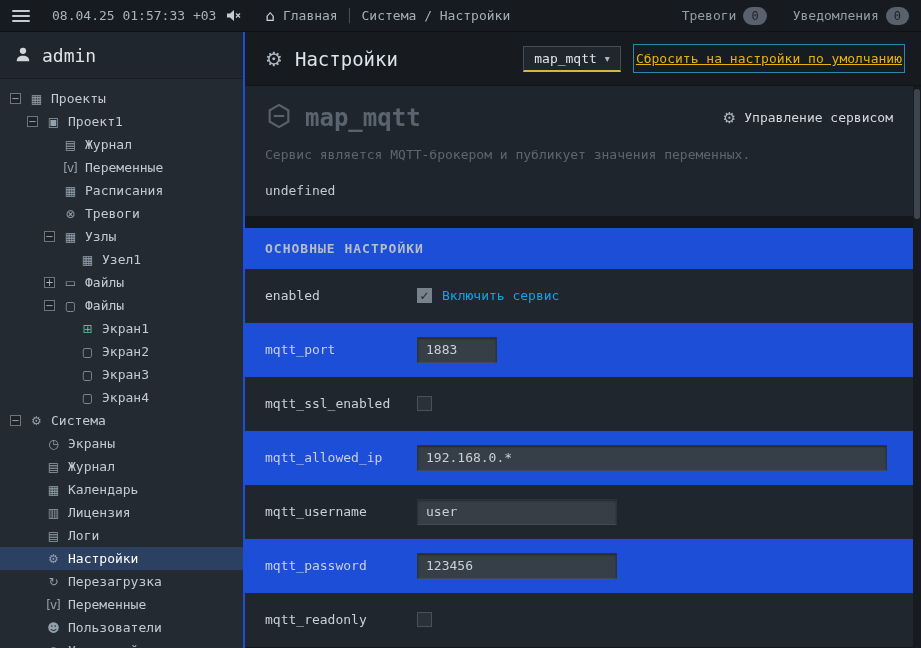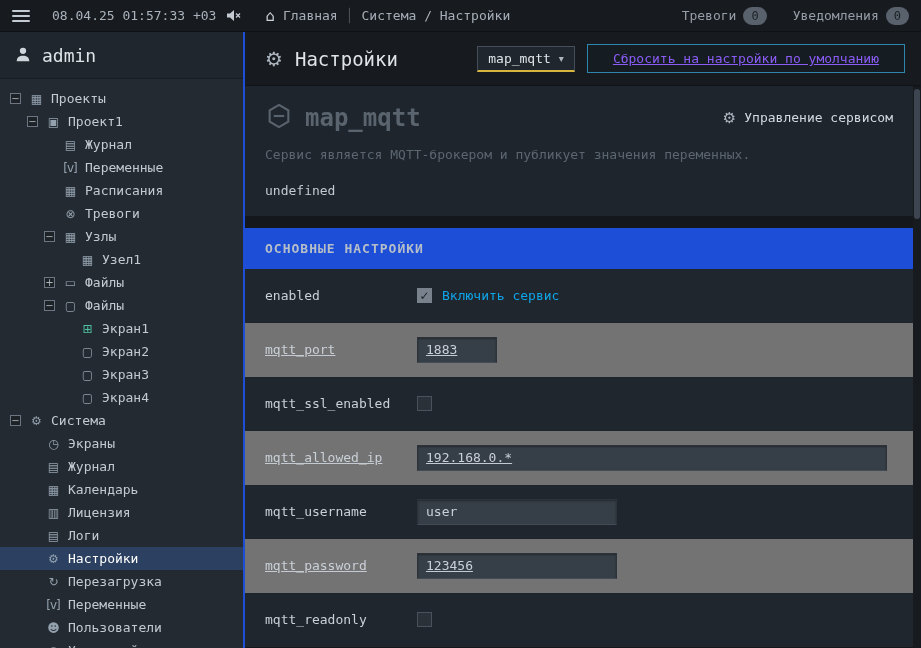--- a/index.html
+++ b/index.html
@@ -36,34 +36,34 @@
   .tree-item .label{color:#c3cad1;}
   .tree-item.selected .label{color:#ffffff;}
 
   
   .main{flex:1;display:flex;flex-direction:column;min-width:0;position:relative;background:#14181d;}
   .main-header{height:54px;flex:none;display:flex;align-items:center;gap:12px;padding:0 16px 0 20px;background:#171b20;border-bottom:1px solid #101318;}
   .main-header .gear{font-family:"DejaVu Sans",sans-serif;font-size:20px;color:#aeb7c0;}
   .main-header h1{font-size:19px;font-weight:normal;color:#dfe4e9;}
   .service-select{display:flex;align-items:center;gap:8px;background:#20262e;border:1px solid #454e58;border-bottom:2px solid #d8b63e;padding:4px 10px;color:#dfe4e9;cursor:pointer;}
   .service-select .caret{font-size:10px;color:#aeb7c0;font-family:"DejaVu Sans",sans-serif;}
-  .reset-btn{background:#151c22;border:1px solid #2f86ad;color:#8b5cf6;text-decoration:underline;padding:6px 25px;font:inherit;cursor:pointer;}
+  .reset-btn{background:#151c22;border:1px solid #2f86ad;color:#eab308;text-decoration:underline;padding:6px 2px;font:inherit;cursor:pointer;}
 
   .content{flex:1;overflow:hidden;padding-right:8px;}
   .service-card{background:#1f252d;padding:16px 20px 18px;}
   .service-head{display:flex;align-items:center;gap:12px;}
   .service-head h2{font-size:24px;color:#5a646e;font-weight:bold;}
   .manage-link{display:flex;align-items:center;gap:8px;color:#d4dae0;cursor:pointer;}
   .manage-link .gear-sm{font-family:"DejaVu Sans",sans-serif;color:#aeb7c0;font-size:15px;}
   .service-desc{margin-top:12px;color:#5c6670;line-height:1.5;}
   .undef{margin-top:18px;color:#c3cad1;}
   .section-header{margin-top:12px;background:#1d4ed8;padding:13px 20px;color:#b6bfc8;font-weight:bold;letter-spacing:1px;}
 
   .form-row{display:flex;align-items:center;height:54px;padding:0 20px;background:#20262e;}
-  .form-row.alt{background:#737373;text-decoration:underline;}
+  .form-row.alt{background:#1d4ed8;}
   .field-label{width:152px;flex:none;color:#c9d0d7;}
   .field-control{display:flex;align-items:center;gap:10px;flex:1;}
   .checkbox{width:15px;height:15px;flex:none;background:#2a3139;border:1px solid #49525c;display:flex;align-items:center;justify-content:center;font-size:12px;color:#1e242b;cursor:pointer;font-family:"DejaVu Sans",sans-serif;}
   .checkbox.checked{background:#79828c;border-color:#79828c;}
   .checkbox-label{color:#0ea5e9;}
   .text-input{background:#363e47;border:1px solid #2c333b;border-bottom-color:#434c56;box-shadow:inset 0 1px 2px rgba(0,0,0,.35);color:#c9d0d7;font:inherit;padding:4px 8px;height:26px;}
   .text-input.sm{width:80px;}
   .text-input.md{width:200px;}
   .text-input.lg{width:470px;}
 

